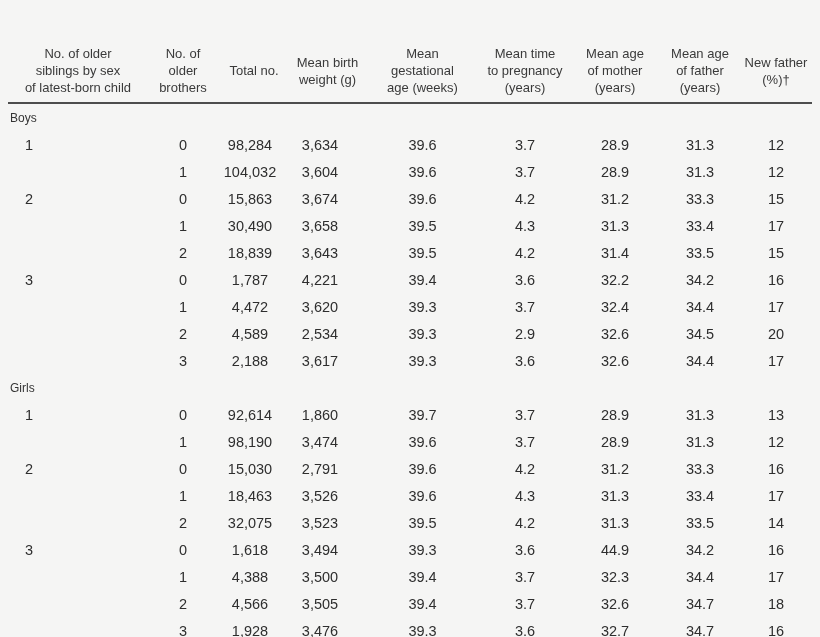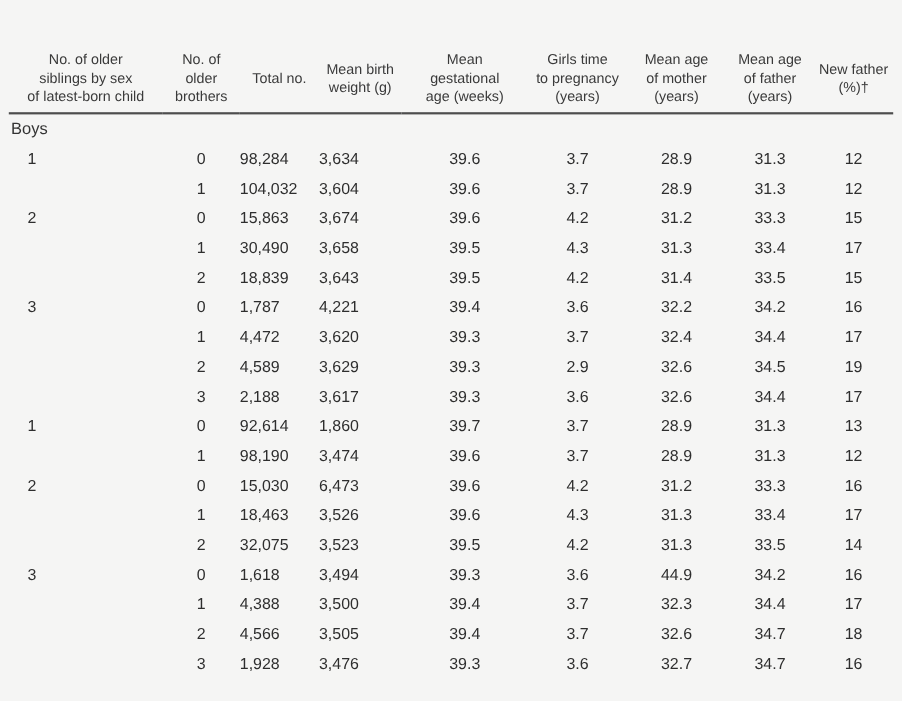--- a/index.html
+++ b/index.html
@@ -31,27 +31,27 @@
   tbody td {
     height: 27px;
     font-size: 14.5px;
     color: #2e2e2e;
     padding: 0;
     vertical-align: middle;
   }
   td.group-label {
     text-align: left;
     padding-left: 2px;
-    font-size: 15px;
+    font-size: 12px;
     color: #343434;
   }
   td.col-siblings   { text-align: left; padding-left: 17px; }
   td.col-brothers   { text-align: center; }
-  td.col-total      { text-align: left; padding-right: 8px; margin-top: 36px; }
-  td.col-weight     { text-align: left; padding-right: 15px; }
+  td.col-total      { text-align: center; padding-right: 8px; margin-top: 36px; }
+  td.col-weight     { text-align: center; padding-right: 15px; }
   td.col-gestational,
   td.col-pregnancy,
   td.col-mother,
   td.col-father,
   td.col-new_father { text-align: center; }
 </style>
 </head>
 <body>
 
 <div class="page">
@@ -74,21 +74,21 @@
 of latest-born child</th>
         <th>No. of
 older
 brothers</th>
         <th>Total no.</th>
         <th>Mean birth
 weight (g)</th>
         <th>Mean
 gestational
 age (weeks)</th>
-        <th>Girls time
+        <th>Mean time
 to pregnancy
 (years)</th>
         <th>Mean age
 of mother
 (years)</th>
         <th>Mean age
 of father
 (years)</th>
         <th>New father
 (%)†</th>
@@ -172,39 +172,42 @@
           <td class="col-gestational">39.3</td>
           <td class="col-pregnancy">3.7</td>
           <td class="col-mother">32.4</td>
           <td class="col-father">34.4</td>
           <td class="col-new_father">17</td>
         </tr>
         <tr>
           <td class="col-siblings"></td>
           <td class="col-brothers">2</td>
           <td class="col-total">4,589</td>
-          <td class="col-weight">3,629</td>
+          <td class="col-weight">2,534</td>
           <td class="col-gestational">39.3</td>
           <td class="col-pregnancy">2.9</td>
           <td class="col-mother">32.6</td>
           <td class="col-father">34.5</td>
-          <td class="col-new_father">19</td>
+          <td class="col-new_father">20</td>
         </tr>
         <tr>
           <td class="col-siblings"></td>
           <td class="col-brothers">3</td>
           <td class="col-total">2,188</td>
           <td class="col-weight">3,617</td>
           <td class="col-gestational">39.3</td>
           <td class="col-pregnancy">3.6</td>
           <td class="col-mother">32.6</td>
           <td class="col-father">34.4</td>
           <td class="col-new_father">17</td>
         </tr>
         <tr>
+          <td colspan="9" class="group-label">Girls</td>
+        </tr>
+        <tr>
           <td class="col-siblings">1</td>
           <td class="col-brothers">0</td>
           <td class="col-total">92,614</td>
           <td class="col-weight">1,860</td>
           <td class="col-gestational">39.7</td>
           <td class="col-pregnancy">3.7</td>
           <td class="col-mother">28.9</td>
           <td class="col-father">31.3</td>
           <td class="col-new_father">13</td>
         </tr>
@@ -216,21 +219,21 @@
           <td class="col-gestational">39.6</td>
           <td class="col-pregnancy">3.7</td>
           <td class="col-mother">28.9</td>
           <td class="col-father">31.3</td>
           <td class="col-new_father">12</td>
         </tr>
         <tr>
           <td class="col-siblings">2</td>
           <td class="col-brothers">0</td>
           <td class="col-total">15,030</td>
-          <td class="col-weight">6,473</td>
+          <td class="col-weight">2,791</td>
           <td class="col-gestational">39.6</td>
           <td class="col-pregnancy">4.2</td>
           <td class="col-mother">31.2</td>
           <td class="col-father">33.3</td>
           <td class="col-new_father">16</td>
         </tr>
         <tr>
           <td class="col-siblings"></td>
           <td class="col-brothers">1</td>
           <td class="col-total">18,463</td>

